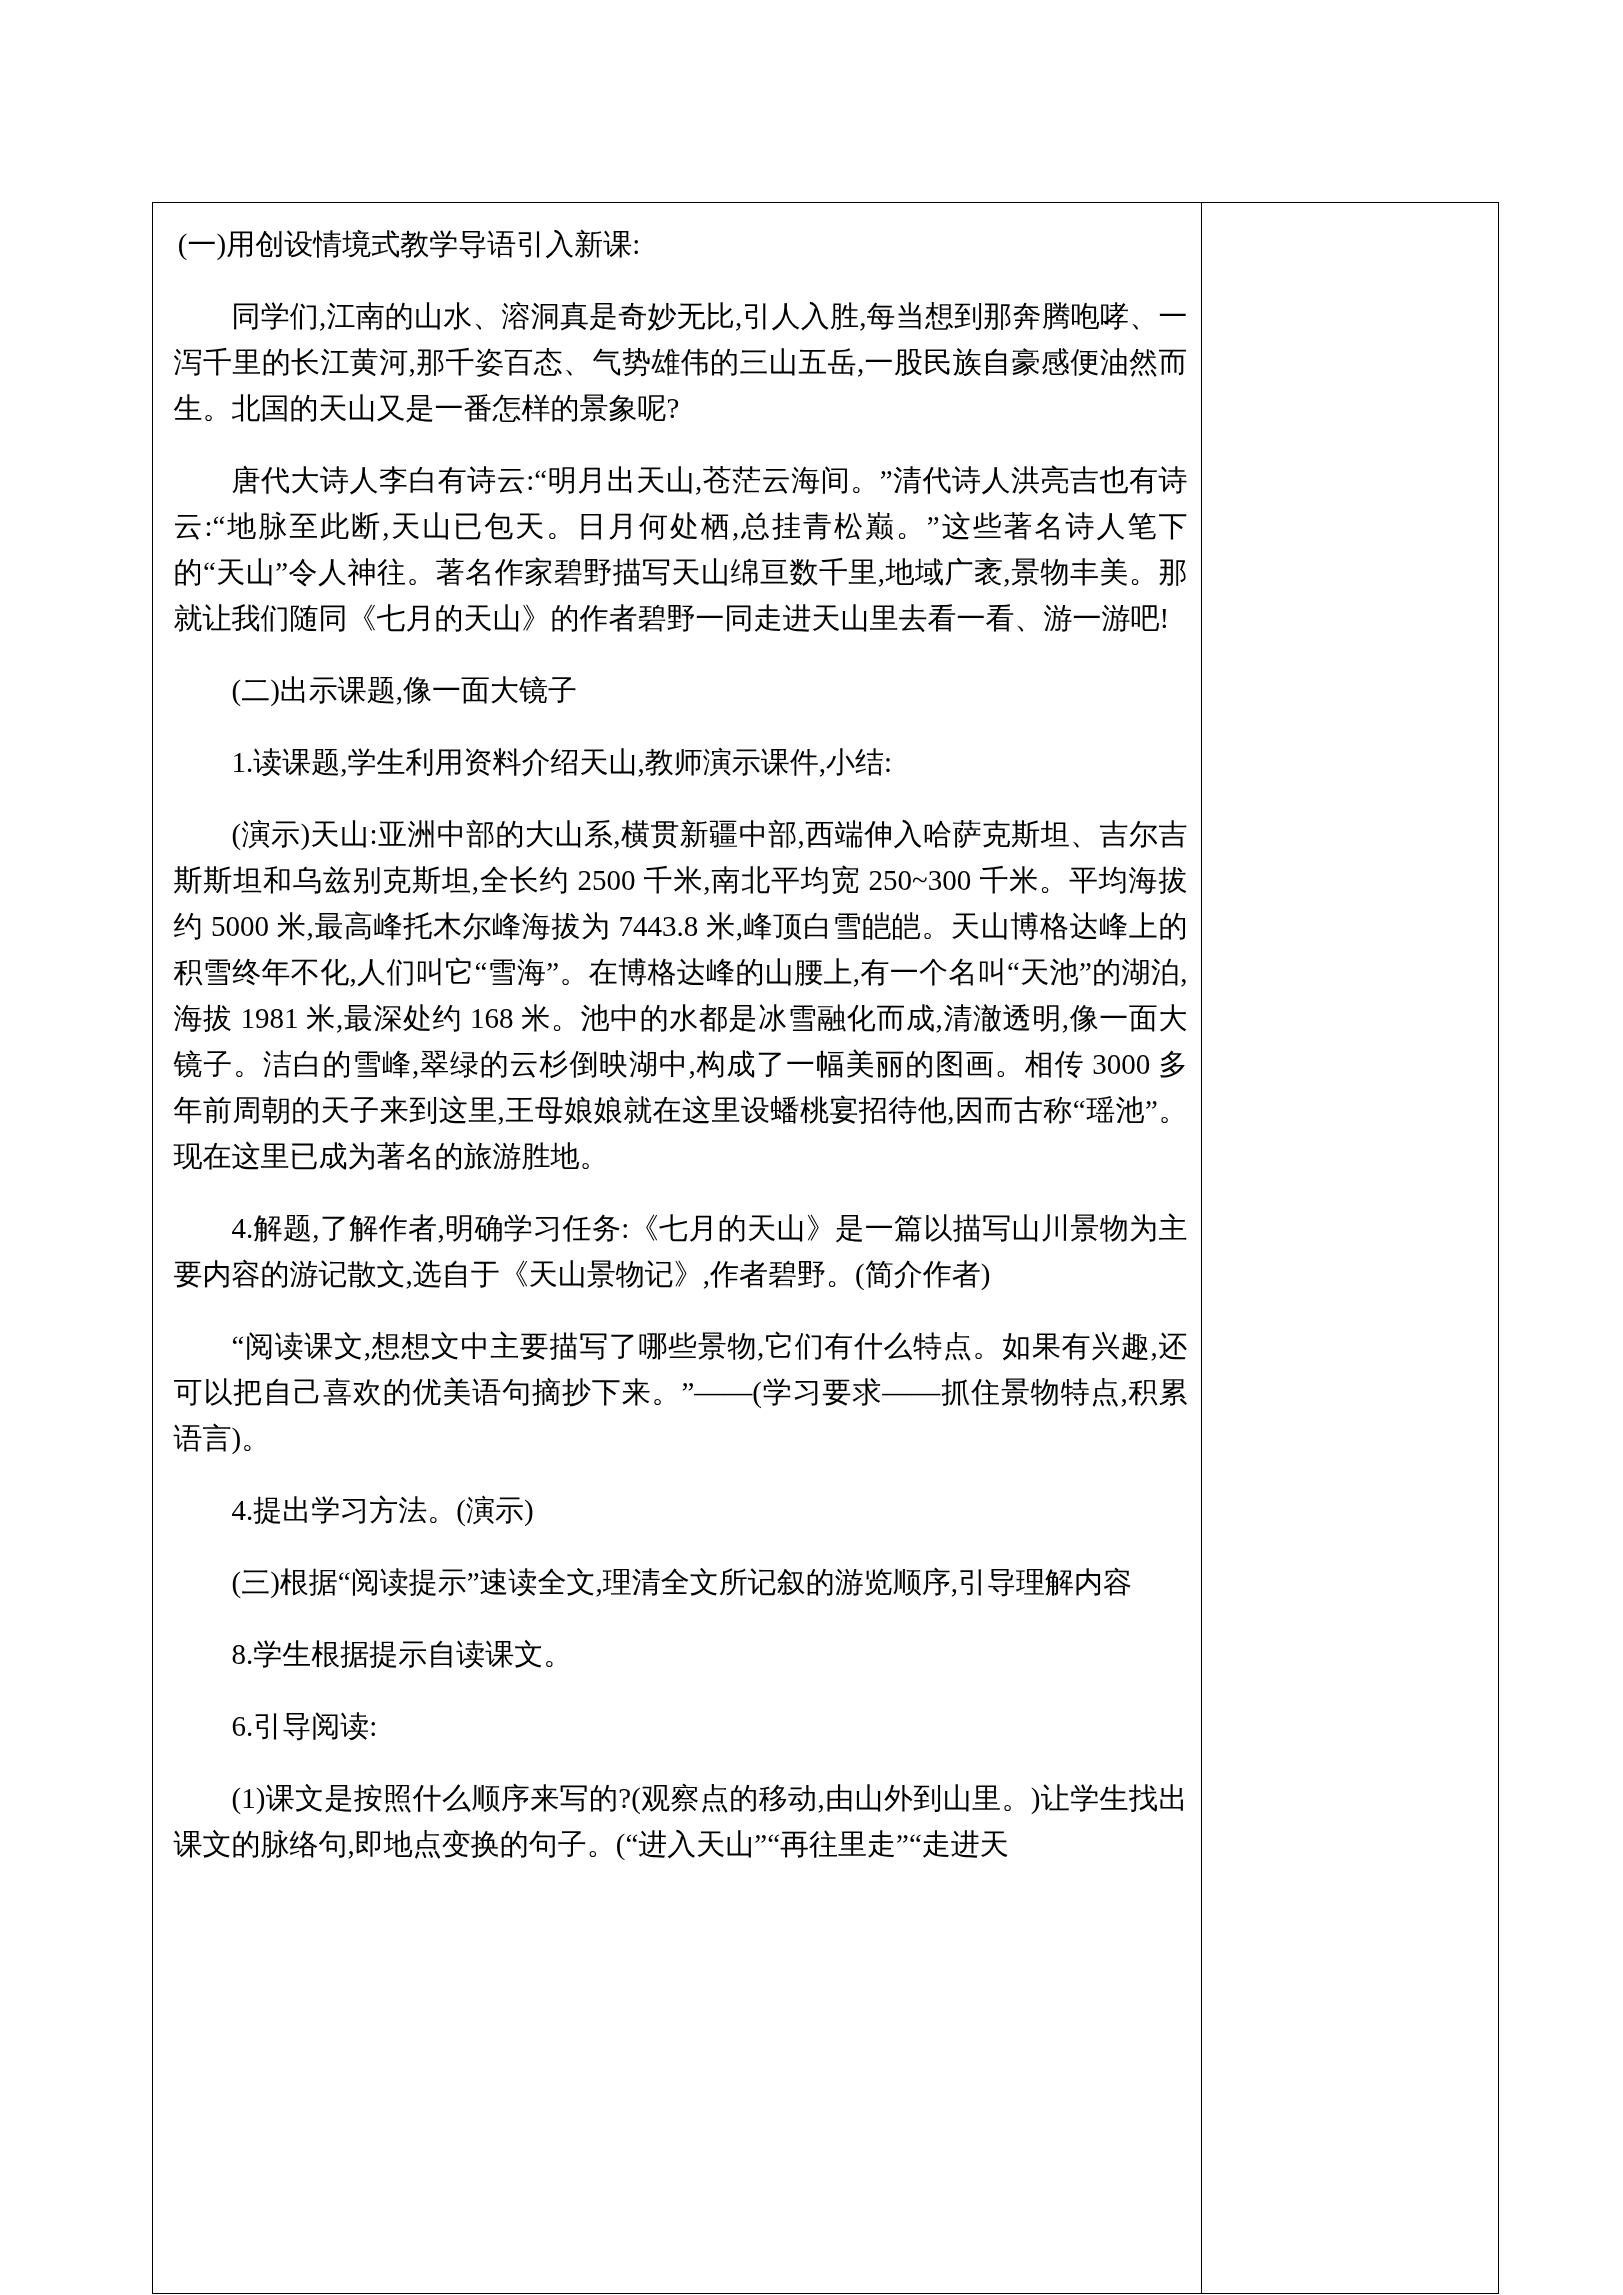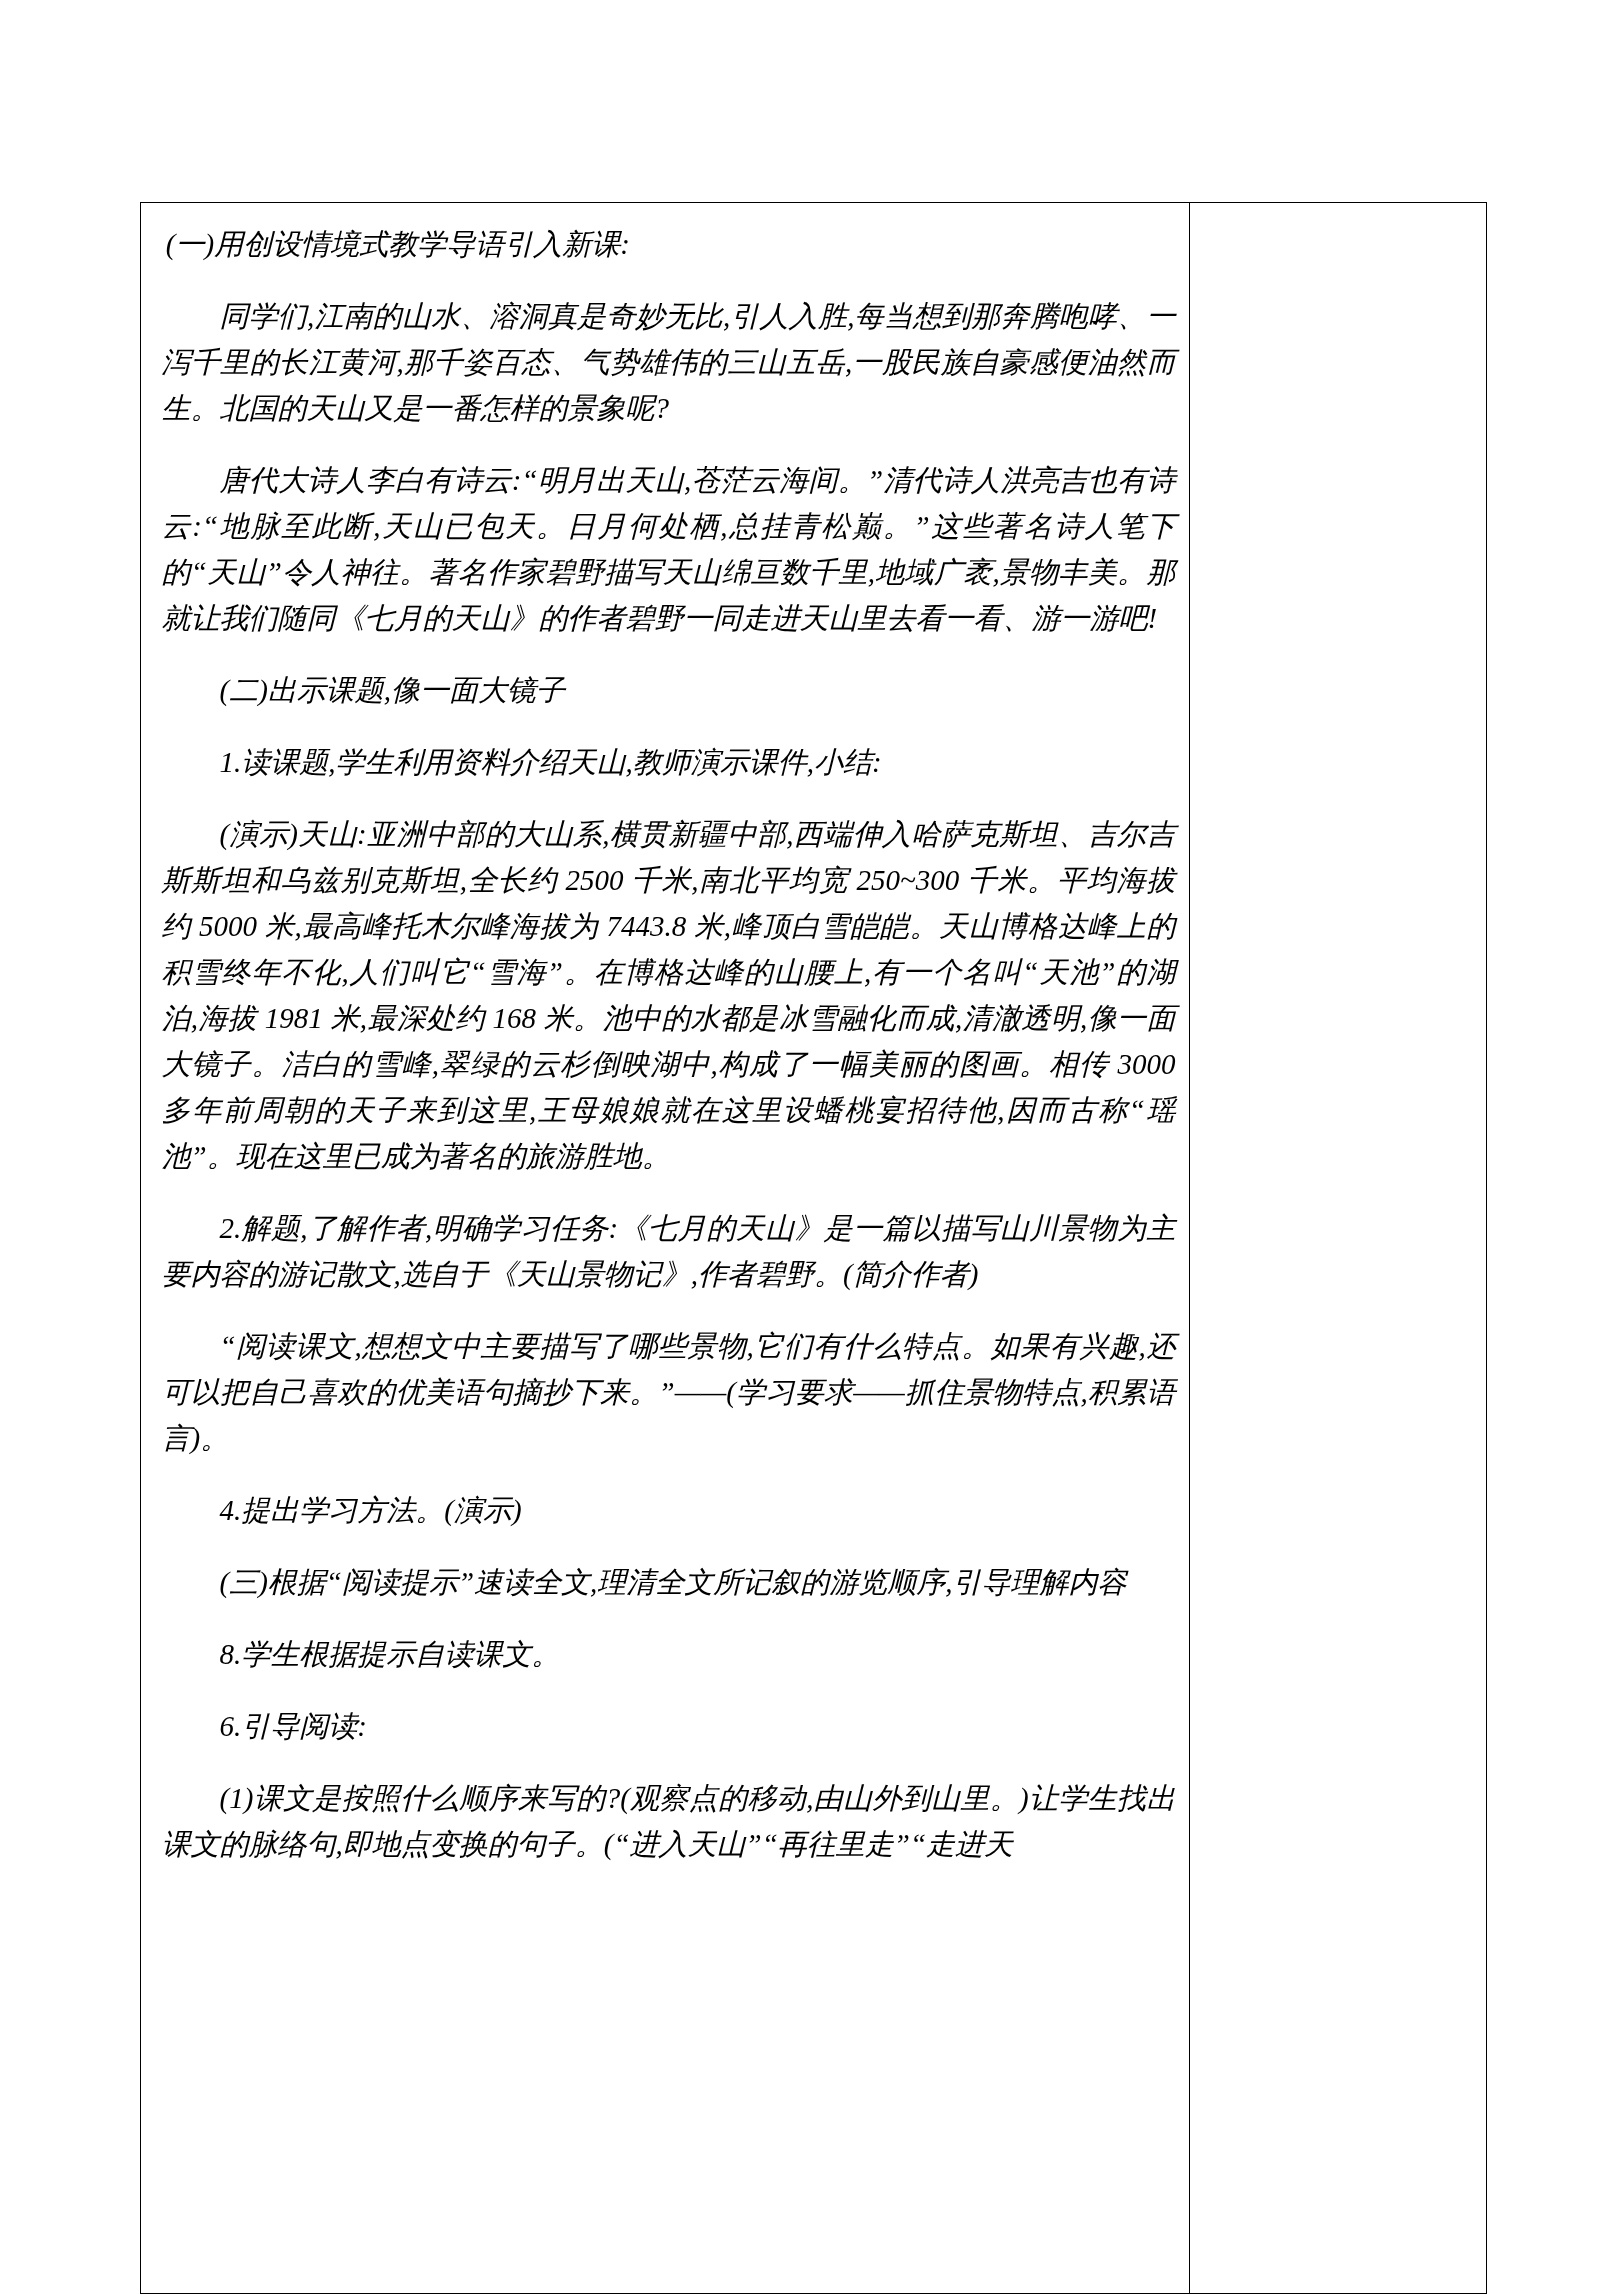--- a/index.html
+++ b/index.html
@@ -10,27 +10,26 @@
     width: 1623px;
     height: 2295px;
     background: #ffffff;
     position: relative;
     overflow: hidden;
     font-family: "Liberation Serif", "DejaVu Serif", serif;
     color: #000000;
   }
   .lesson-table {
     position: absolute;
-    left: 140px;
+    left: 152px;
     top: 202px;
     width: 1346px;
     height: 2092px;
     border-collapse: collapse;
     table-layout: fixed;
-    font-style: italic;
   }
   .lesson-table td {
     border: 1.4px solid #000000;
     vertical-align: top;
     box-sizing: border-box;
   }
   .content-cell {
     padding: 17.7px 13.6px 12.3px 20.5px;
   }
   .notes-cell {
@@ -66,21 +65,21 @@
     <tbody>
         <tr>
       <td class="content-cell">
         <div id="paragraph-container">
               <p class="para indent-none">(一)用创设情境式教学导语引入新课:</p>
               <p class="para indent-normal">同学们,江南的山水、溶洞真是奇妙无比,引人入胜,每当想到那奔腾咆哮、一泻千里的长江黄河,那千姿百态、气势雄伟的三山五岳,一股民族自豪感便油然而生。北国的天山又是一番怎样的景象呢?</p>
               <p class="para indent-normal">唐代大诗人李白有诗云:“明月出天山,苍茫云海间。”清代诗人洪亮吉也有诗云:“地脉至此断,天山已包天。日月何处栖,总挂青松巅。”这些著名诗人笔下的“天山”令人神往。著名作家碧野描写天山绵亘数千里,地域广袤,景物丰美。那就让我们随同《七月的天山》的作者碧野一同走进天山里去看一看、游一游吧!</p>
               <p class="para indent-normal">(二)出示课题,像一面大镜子</p>
               <p class="para indent-normal">1.读课题,学生利用资料介绍天山,教师演示课件,小结:</p>
               <p class="para indent-normal">(演示)天山:亚洲中部的大山系,横贯新疆中部,西端伸入哈萨克斯坦、吉尔吉斯斯坦和乌兹别克斯坦,全长约 2500 千米,南北平均宽 250~300 千米。平均海拔约 5000 米,最高峰托木尔峰海拔为 7443.8 米,峰顶白雪皑皑。天山博格达峰上的积雪终年不化,人们叫它“雪海”。在博格达峰的山腰上,有一个名叫“天池”的湖泊,海拔 1981 米,最深处约 168 米。池中的水都是冰雪融化而成,清澈透明,像一面大镜子。洁白的雪峰,翠绿的云杉倒映湖中,构成了一幅美丽的图画。相传 3000 多年前周朝的天子来到这里,王母娘娘就在这里设蟠桃宴招待他,因而古称“瑶池”。现在这里已成为著名的旅游胜地。</p>
-              <p class="para indent-normal">2.解题,了解作者,明确学习任务:《七月的天山》是一篇以描写山川景物为主要内容的游记散文,选自于《天山景物记》,作者碧野。(简介作者)</p>
+              <p class="para indent-normal">4.解题,了解作者,明确学习任务:《七月的天山》是一篇以描写山川景物为主要内容的游记散文,选自于《天山景物记》,作者碧野。(简介作者)</p>
               <p class="para indent-normal">“阅读课文,想想文中主要描写了哪些景物,它们有什么特点。如果有兴趣,还可以把自己喜欢的优美语句摘抄下来。”——(学习要求——抓住景物特点,积累语言)。</p>
               <p class="para indent-normal">4.提出学习方法。(演示)</p>
               <p class="para indent-normal">(三)根据“阅读提示”速读全文,理清全文所记叙的游览顺序,引导理解内容</p>
               <p class="para indent-normal">8.学生根据提示自读课文。</p>
               <p class="para indent-normal">6.引导阅读:</p>
               <p class="para indent-normal">(1)课文是按照什么顺序来写的?(观察点的移动,由山外到山里。)让学生找出课文的脉络句,即地点变换的句子。(“进入天山”“再往里走”“走进天</p>
             </div>
       </td>
       <td class="notes-cell">
         <span></span>

